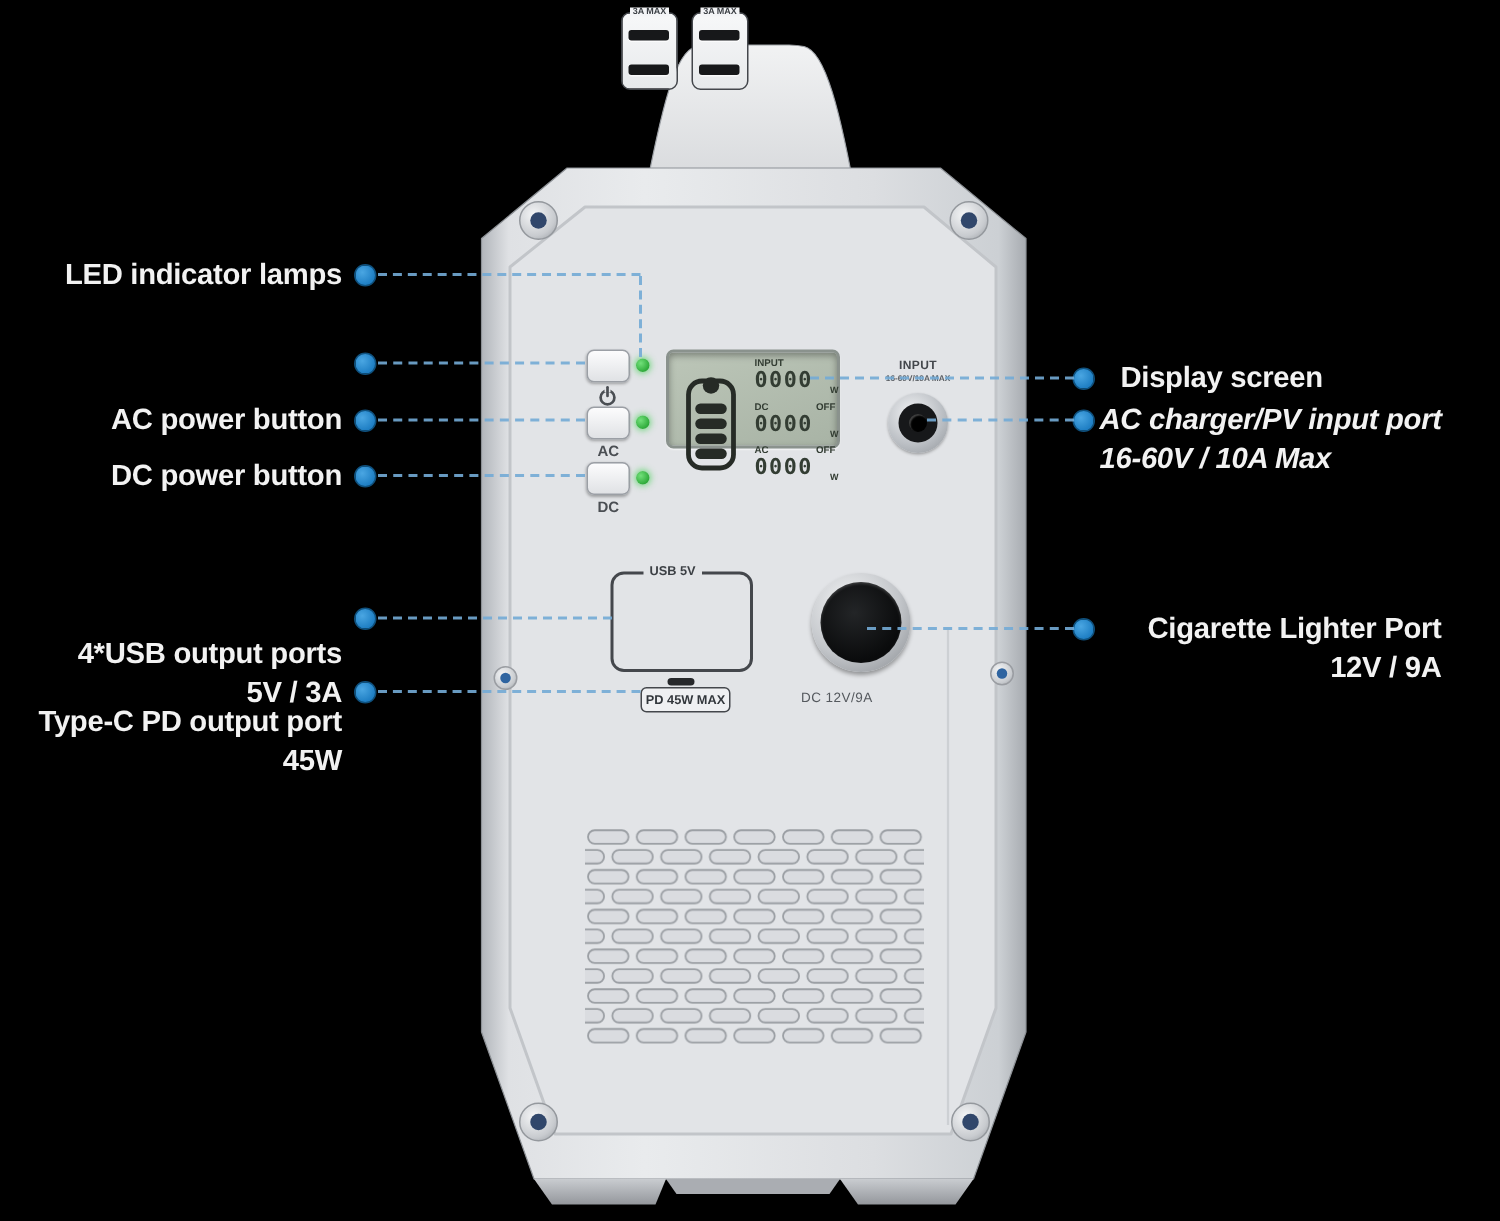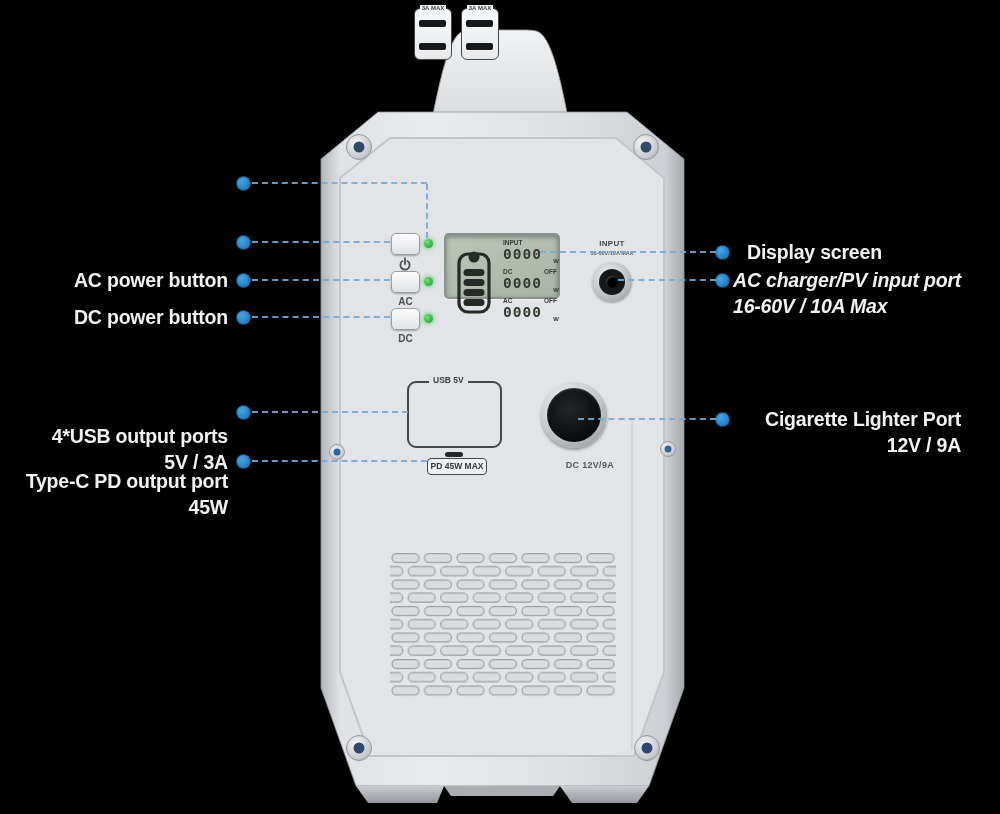--- a/index.html
+++ b/index.html
@@ -68,22 +68,22 @@
   .pd-box{position:absolute;left:427px;top:458px;width:60px;height:17px;border:1.5px solid #44474c;
           border-radius:4px;background:#eff0f2;text-align:center;font-size:8.5px;font-weight:700;
           color:#33373c;line-height:14px;}
 
   .cig-ring{position:absolute;left:541px;top:382px;width:66px;height:66px;border-radius:50%;
             background:radial-gradient(circle at 38% 32%, #f4f5f6, #c3c6ca 55%, #85898e);
             box-shadow:0 2px 3px rgba(0,0,0,.35);}
   .cig-face{position:absolute;left:6px;top:6px;width:54px;height:54px;border-radius:50%;
             background:radial-gradient(circle at 42% 38%, #232527, #0a0b0c 70%);
             box-shadow:inset 0 1px 2px rgba(255,255,255,.2);}
-  .cig-label{position:absolute;left:534px;top:460px;width:80px;text-align:right;font-size:9px;
-             font-weight:700;color:#55595e;letter-spacing:.3px;}
+  .cig-label{position:absolute;left:534px;top:460px;width:80px;text-align:left;font-size:9px;
+             font-weight:400;color:#55595e;letter-spacing:.3px;}
 </style>
 </head>
 <body>
 
 <div class="stage">
 
   <svg class="dev" width="1000" height="814" viewBox="0 0 1000 814">
     <defs>
       <linearGradient id="gBody" x1="0" y1="0" x2="1" y2="0">
         <stop offset="0" stop-color="#b2b6bb"></stop>
@@ -227,20 +227,23 @@
     <div class="usb-slot" style="top:34px;"></div>
   </div>
   <div class="typec-slot"></div>
   <div class="pd-box">PD 45W MAX</div>
 
   <div class="cig-ring">
     <div class="cig-face"></div>
   </div>
   <div class="cig-label">DC 12V/9A</div>
 
+  <div class="co co-left" style="right:772px;top:171px;">
+    <span>LED indicator lamps</span>
+  </div>
   <div class="dot" style="left:236px;top:176px;"></div>
   <div class="dash-h" style="left:252px;top:182px;width:175px;"></div>
   <div class="dash-v" style="left:426px;top:184px;height:54px;"></div>
 
   <div class="dot" style="left:236px;top:235px;"></div>
   <div class="dash-h" style="left:252px;top:241px;width:138px;"></div>
 
   <div class="co co-left" style="right:772px;top:268px;">
     <span>AC power button</span>
   </div>

